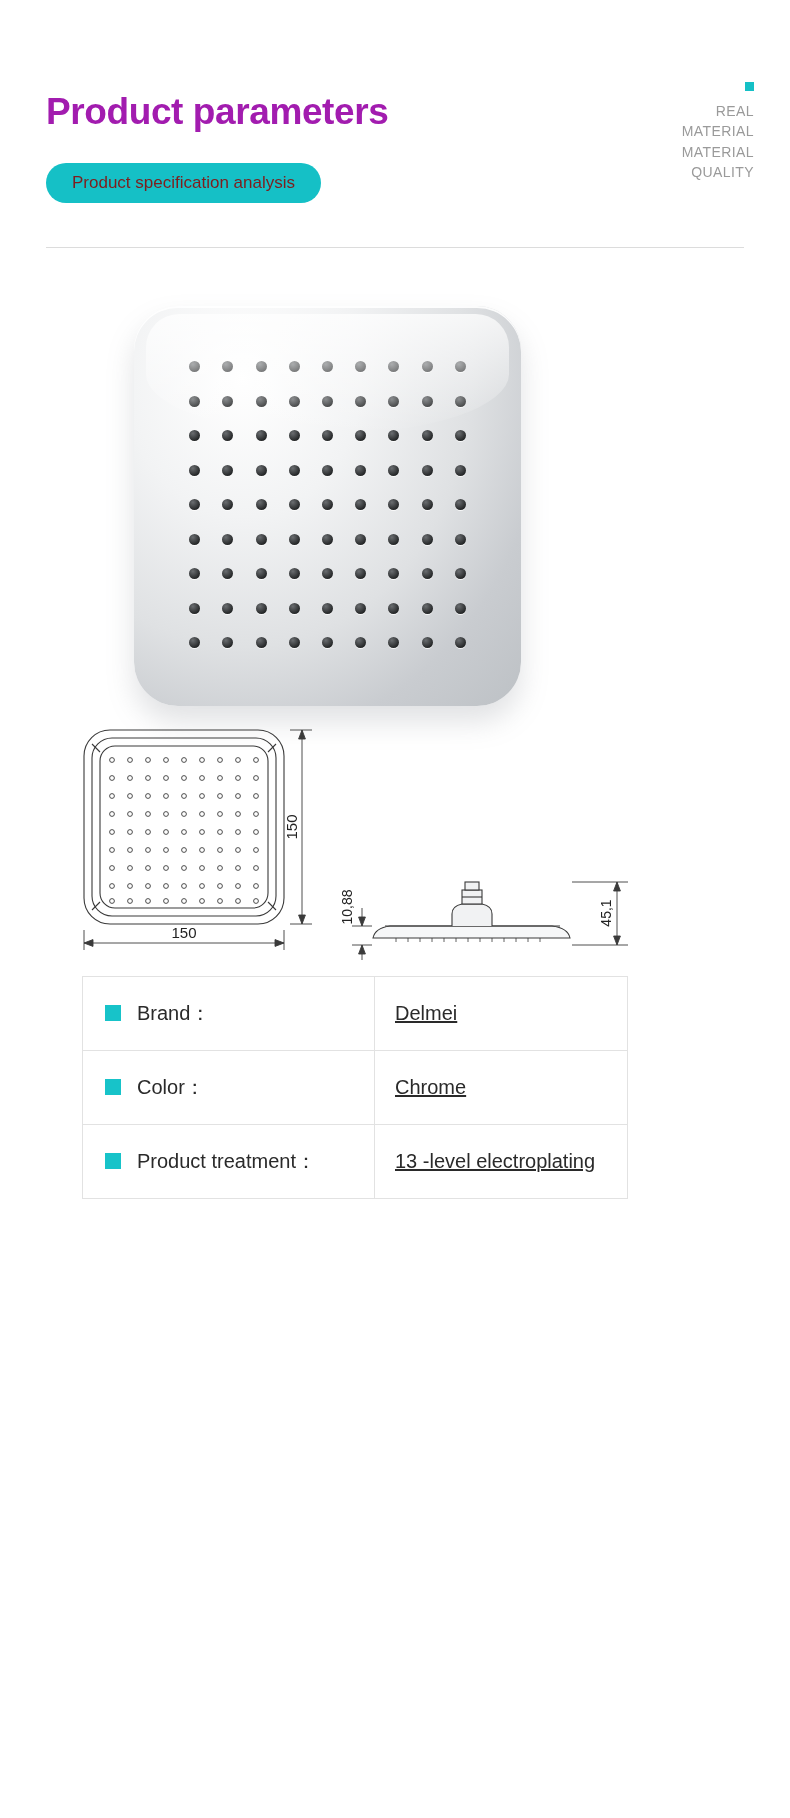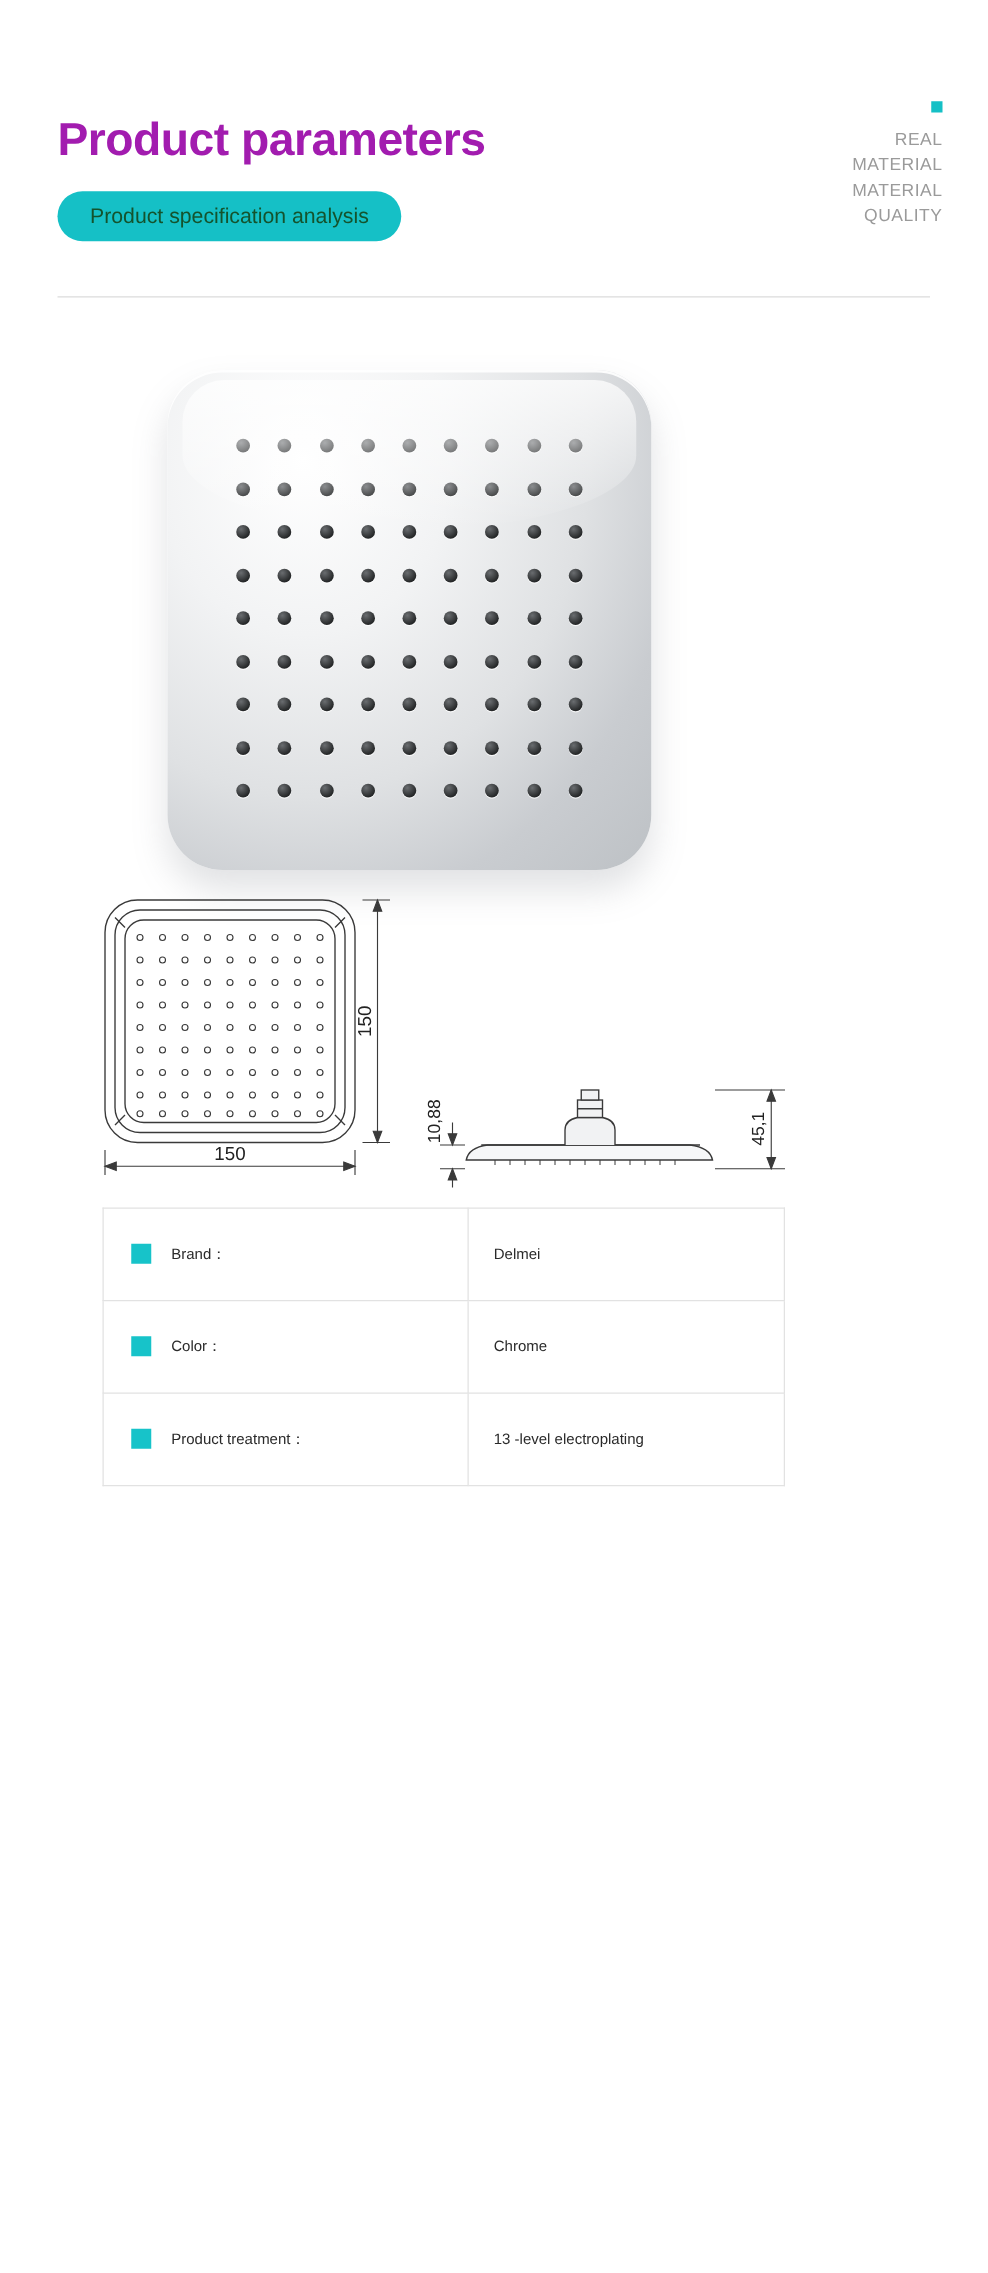--- a/index.html
+++ b/index.html
@@ -31,23 +31,23 @@
   .page-title {
     font-size: 37px;
     font-weight: bold;
     color: #a21caf;
     letter-spacing: -0.4px;
     margin: 0;
     line-height: 1.1;
   }
   .subtitle-pill {
     display: inline-block;
-    margin-top: 20px;
+    margin-top: 30px;
     background: #15c0c6;
-    color: #14532d;
+    color: #7f1d1d;
     font-size: 17px;
     border-radius: 22px;
     padding: 11px 26px 12px 26px;
     line-height: 1;
     white-space: nowrap;
   }
 
   
   .brand-mark {
     position: absolute;
@@ -137,25 +137,25 @@
     margin: 12px 82px 0 82px;
     border: 1px solid #dedede;
     border-collapse: collapse;
     width: 546px;
   }
   .spec-table tr { height: 74px; }
   .spec-table td {
     border: 1px solid #e2e2e2;
     padding: 0 0 0 22px;
     vertical-align: middle;
-    font-size: 12px;
+    font-size: 20px;
     color: #2a2a2a;
   }
   .spec-table td.label-cell { width: 292px; }
-  .spec-table td.value-cell { padding-left: 20px; }
+  .spec-table td.value-cell { padding-left: 20px; text-decoration: underline; }
   .label-inner {
     display: flex;
     align-items: center;
     gap: 16px;
   }
   .bullet {
     width: 16px;
     height: 16px;
     background: #17c3c9;
     flex: 0 0 16px;

